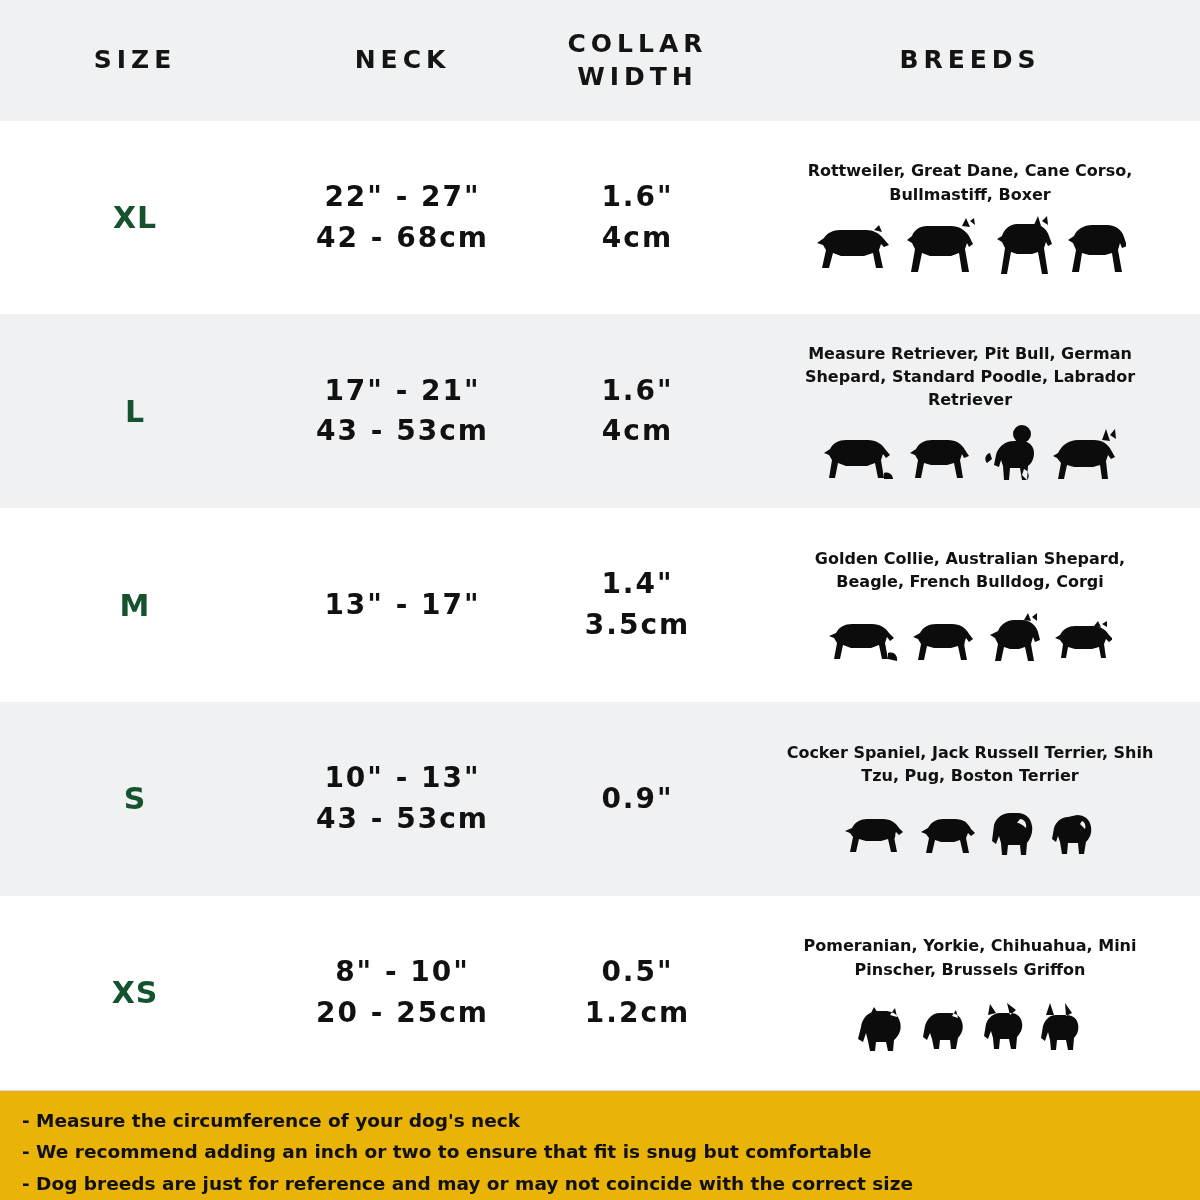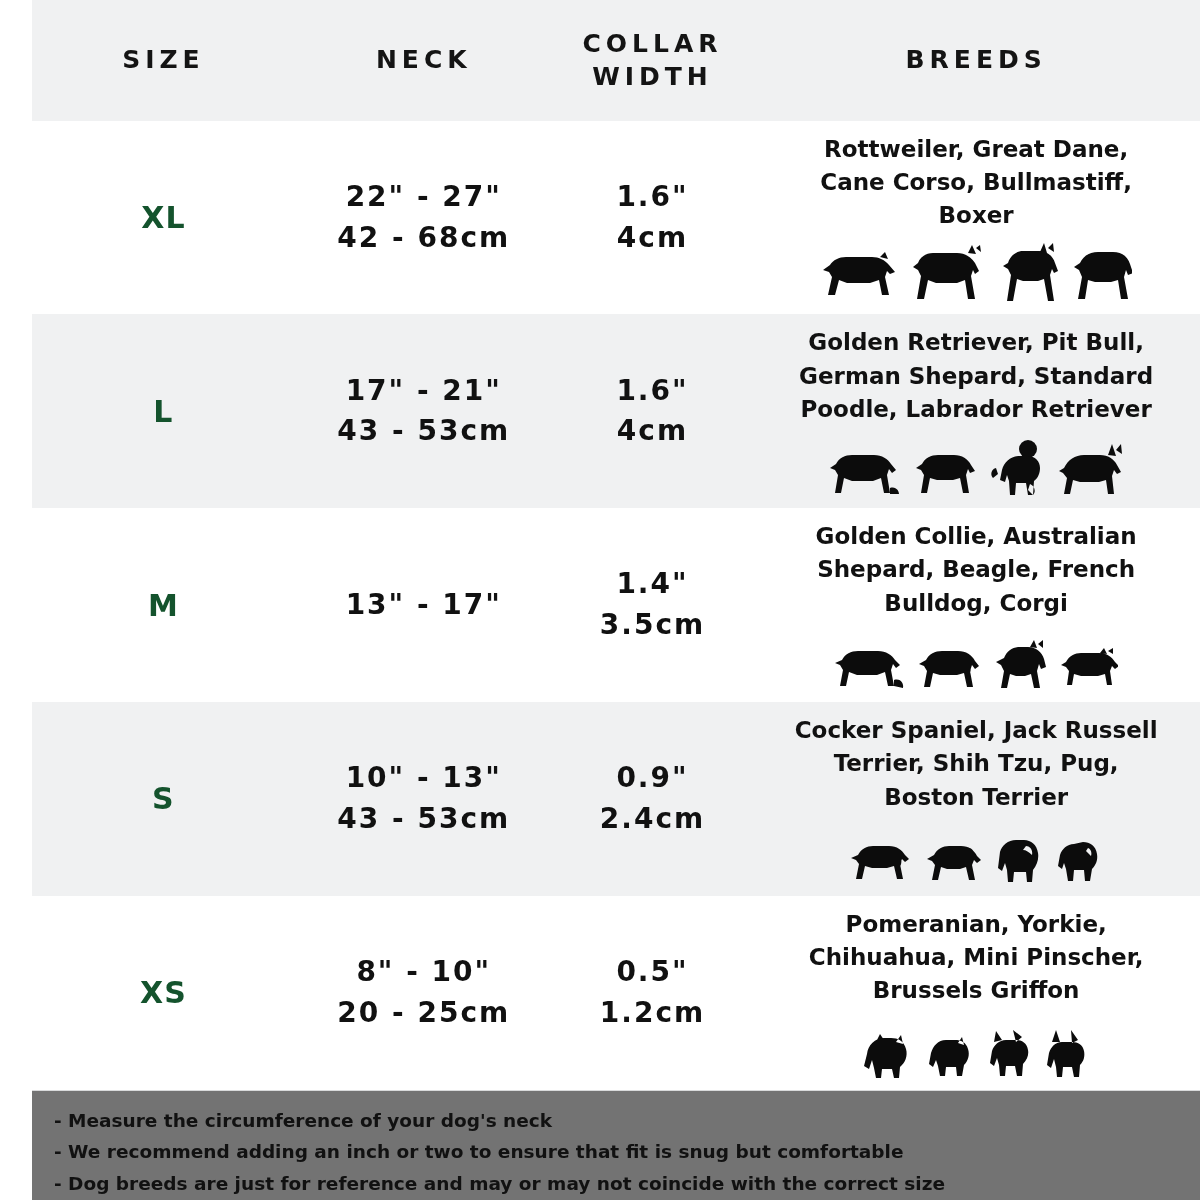--- a/index.html
+++ b/index.html
@@ -5,21 +5,21 @@
   * { box-sizing: border-box; margin: 0; padding: 0; }
   html, body {
     width: 1200px; height: 1200px;
     background: #ffffff;
     font-family: "DejaVu Sans", sans-serif;
     color: #111111;
     overflow: hidden;
   }
   .sheet {
     width: 1200px; height: 1200px;
-    display: flex; flex-direction: column; padding-left: 32px;
+    display: flex; flex-direction: column;
   }
   
   .head-row {
     display: flex;
     height: 122px;
     background: #f0f1f2;
     align-items: center;
   }
   .col-size  { width: 270px; }
   .col-neck  { width: 265px; }
@@ -63,42 +63,42 @@
     color: #111;
     white-space: nowrap;
   }
   .breeds-cell {
     display: flex;
     flex-direction: column;
     align-items: center;
     justify-content: center;
   }
   .breed-text {
-    font-size: 23px;
+    font-size: 16px;
     font-weight: bold;
     line-height: 1.45;
     color: #111;
     text-align: center;
     padding: 0 14px;
     max-width: 400px;
   }
   .silhouettes {
     display: flex;
     align-items: flex-end;
     justify-content: center;
     gap: 14px;
     margin-top: 8px;
     height: 62px;
   }
   .silhouettes svg { display: block; fill: #0c0c0c; }
 
   
   .notes {
     flex: 1;
-    background: #737373;
+    background: #eab308;
     border-top: 1px solid #d9dadb;
     padding: 14px 22px 0 22px;
   }
   .note {
     font-size: 18.5px;
     font-weight: bold;
     line-height: 1.72;
     color: #111;
     white-space: nowrap;
   }
@@ -159,21 +159,21 @@
     <div class="cell col-size size-label">L</div>
     <div class="cell col-neck">
       <div class="meas">17" - 21"</div>
       <div class="meas">43 - 53cm</div>
     </div>
     <div class="cell col-width">
       <div class="meas">1.6"</div>
       <div class="meas">4cm</div>
     </div>
     <div class="col-breed breeds-cell">
-      <div class="breed-text">Golden Retriever, Pit Bull, German Shepard, Standard Poodle, Labrador Retriever</div>
+      <div class="breed-text">Measure Retriever, Pit Bull, German Shepard, Standard Poodle, Labrador Retriever</div>
       <div class="silhouettes">
         <span>
           <svg width="72" height="48" viewBox="0 0 72 48">
               <path d="M8 16c3-6 9-9 16-9h22c8 0 14 4 17 9l5 6-4 3-3-4-2 6 3 18h-6l-3-15-8 3H24l-8-3-3 15H7l3-18-3-5-5-2z M62 40c6-2 9 3 9 6h-9z"></path>
             </svg>
         </span>
         <span>
           <svg width="62" height="48" viewBox="0 0 62 48">
               <path d="M8 16c3-6 9-9 16-9h16c8 0 14 4 17 10l4 6-5 2-2-4-2 6 3 18h-6l-3-15-7 2H23l-7-2-3 15H7l3-18-3-5-5-2z"></path>
             </svg>
@@ -230,21 +230,20 @@
   </div>
 
   <div class="row shade r-s">
     <div class="cell col-size size-label">S</div>
     <div class="cell col-neck">
       <div class="meas">10" - 13"</div>
       <div class="meas">43 - 53cm</div>
     </div>
     <div class="cell col-width">
       <div class="meas">0.9"</div>
-      <div class="meas">2.4cm</div>
     </div>
     <div class="col-breed breeds-cell">
       <div class="breed-text">Cocker Spaniel, Jack Russell Terrier, Shih Tzu, Pug, Boston Terrier</div>
       <div class="silhouettes">
         <span>
           <svg width="62" height="44" viewBox="0 0 62 44">
               <path d="M8 15c3-6 9-9 15-9h16c8 0 13 4 16 9l4 4-4 3-3-3-2 5 3 15h-6l-3-13-7 2H22l-7-2-3 13H6l3-15-3-4-5-2z M46 12c6 2 7 12 3 16l-5-9z"></path>
             </svg>
         </span>
         <span>

